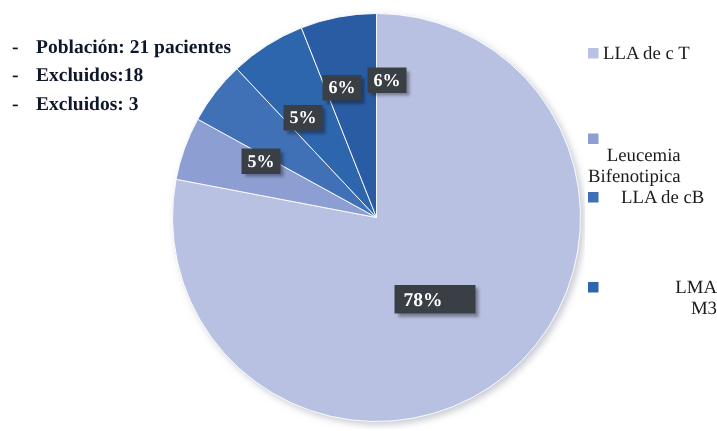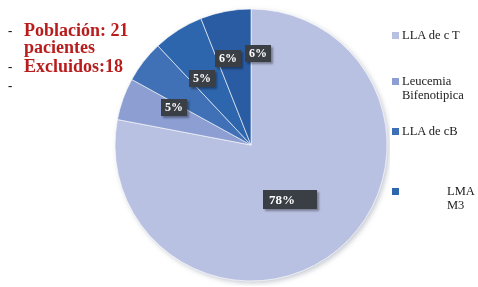--- a/index.html
+++ b/index.html
@@ -33,23 +33,23 @@
   .anno-dash {
     width: 16px;
     flex: 0 0 16px;
     font-weight: bold;
     font-size: 13px;
     line-height: 17px;
     color: #111111;
   }
   .anno-text {
     font-weight: bold;
-    font-size: 18px;
+    font-size: 13px;
     line-height: 17px;
-    color: #b91c1c;
+    color: #0f172a;
     letter-spacing: 0px;
   }
 
   
   #pie-wrap {
     position: absolute;
     left: 112px;
     top: 4px;
     width: 278px;
     height: 282px;
@@ -78,20 +78,21 @@
     padding: 3px 22px 3px 6px;
   }
 
   
   #legend {
     position: absolute;
     left: 392px;
     top: 0px;
     width: 86px;
     height: 235px;
+    text-align: right;
   }
   .legend-item {
     position: absolute;
     display: flex;
     align-items: flex-start;
     left: 0;
   }
   .legend-swatch {
     width: 7px;
     height: 7px;
@@ -116,20 +117,21 @@
     <div class="anno-row">
       <span class="anno-dash">-</span>
       <span class="anno-text">Población: 21 pacientes</span>
     </div>
     <div class="anno-row">
       <span class="anno-dash">-</span>
       <span class="anno-text">Excluidos:18</span>
     </div>
     <div class="anno-row">
       <span class="anno-dash">-</span>
+      <span class="anno-text">Excluidos: 3</span>
     </div>
   </div>
 
   <div id="pie-wrap">
     <svg id="pie-svg" viewBox="0 0 278 282">
       <defs>
         <filter id="pieShadow" x="-20%" y="-20%" width="150%" height="150%">
           <feDropShadow dx="2" dy="2" stdDeviation="2.5" flood-color="#9aa0ad" flood-opacity="0.55"></feDropShadow>
         </filter>
       </defs>
@@ -147,26 +149,26 @@
     <div class="data-label" style="left:77px; top:66px;">5%</div>
     <div class="data-label" style="left:103px; top:46px;">6%</div>
     <div class="data-label" style="left:133px; top:41px;">6%</div>
   </div>
 
   <div id="legend">
     <div class="legend-item" style="top:28px;">
       <span class="legend-swatch" style="background: rgb(185, 193, 226);"></span>
       <span class="legend-label">LLA de c T</span>
     </div>
-    <div class="legend-item" style="top:74px;">
+    <div class="legend-item" style="top:85px;flex-direction:column;">
       <span class="legend-swatch" style="background: rgb(140, 158, 210);"></span>
       <span class="legend-label">Leucemia
 Bifenotipica</span>
     </div>
-    <div class="legend-item" style="top:124px;">
+    <div class="legend-item" style="top:124px;gap:12px;">
       <span class="legend-swatch" style="background: rgb(63, 111, 181);"></span>
       <span class="legend-label">LLA de cB</span>
     </div>
     <div class="legend-item" style="top:184px;gap:45px;">
       <span class="legend-swatch" style="background: rgb(46, 102, 174);"></span>
       <span class="legend-label">LMA M3</span>
     </div>
   </div>
 
 </div>

